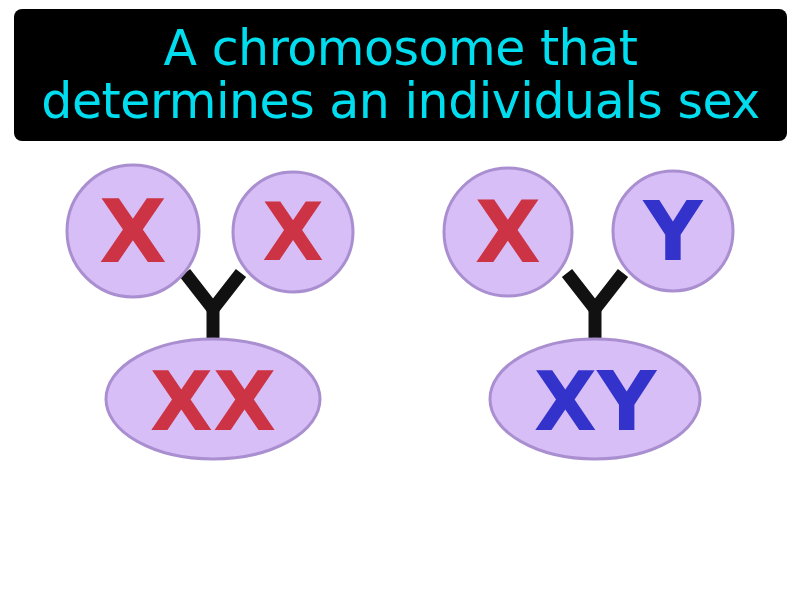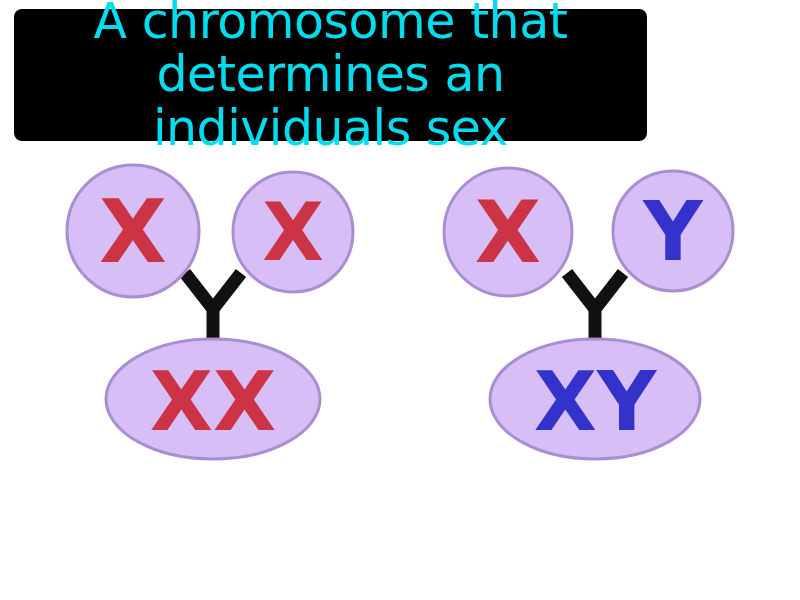--- a/index.html
+++ b/index.html
@@ -23,21 +23,21 @@
     width: 800px;
     height: 600px;
     background: #ffffff;
   }
 
   
   #title-banner {
     position: absolute;
     left: 14px;
     top: 9px;
-    width: 633px;
+    width: 773px;
     height: 132px;
     background: #000000;
     border-radius: 8px;
     display: flex;
     align-items: center;
     justify-content: center;
     text-align: center;
     box-sizing: border-box;
     padding: 0 10px;
   }

